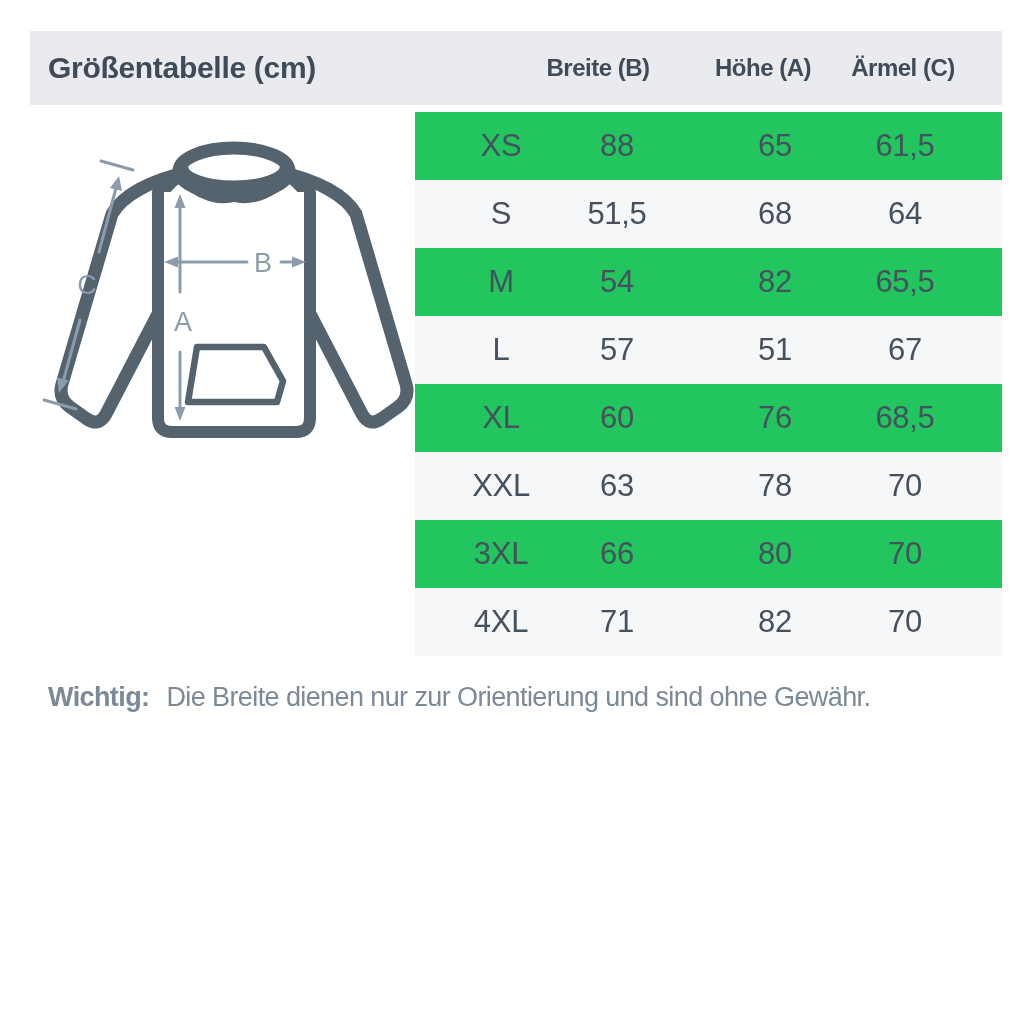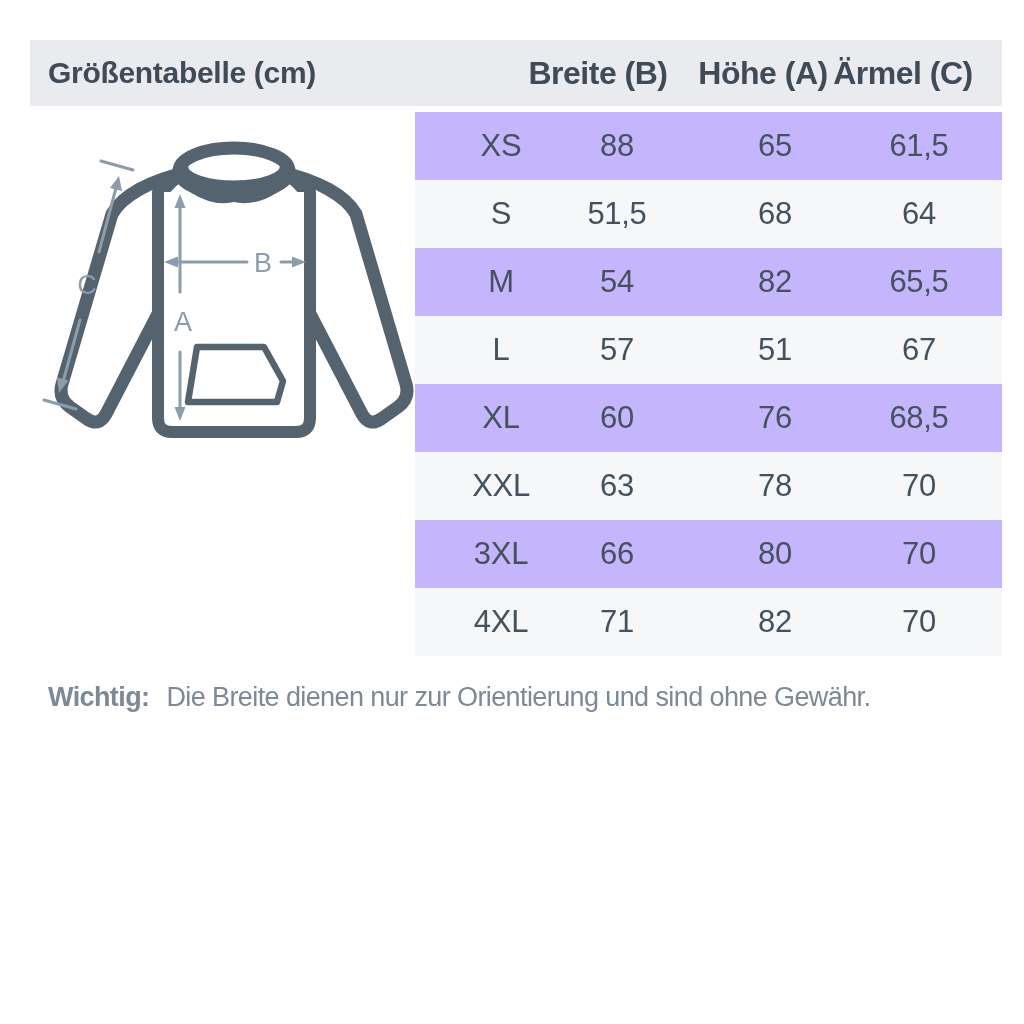--- a/index.html
+++ b/index.html
@@ -6,52 +6,51 @@
   body{
     width:1024px;height:1024px;background:#ffffff;
     font-family:"Liberation Sans","DejaVu Sans",sans-serif;
     position:relative;overflow:hidden;
     -webkit-font-smoothing:antialiased;
   }
   .canvas{position:absolute;inset:0;}
 
   
   .header-bar{
-    position:absolute;left:30px;top:31px;width:972px;height:66px;
+    position:absolute;left:30px;top:31px;width:972px;height:74px;
     background:#e9ebee;
-    margin-top:9px;
   }
   .header-title{
     position:absolute;left:18px;top:50%;transform:translateY(-50%);
     font-size:30px;font-weight:bold;color:#3f4b57;letter-spacing:-0.3px;
     white-space:nowrap;
   }
   .col-head{
     position:absolute;top:50%;transform:translate(-50%,-50%);
-    font-size:32px;font-weight:bold;color:#3f4b57;letter-spacing:-0.5px;
+    font-size:24px;font-weight:bold;color:#3f4b57;letter-spacing:-0.5px;
     white-space:nowrap;
   }
   .col-head.ch-b{left:568px;}
   .col-head.ch-a{left:733px;}
   .col-head.ch-c{left:873px;}
 
   
   .size-table{
     position:absolute;left:415px;top:112px;width:587px;
   }
-  .trow{position:relative;height:68px;background:#c4b5fd;}
+  .trow{position:relative;height:68px;background:#22c55e;}
   .trow.alt{background:#f5f7f9;}
   .cell{
     position:absolute;top:50%;transform:translate(-50%,-50%);
     font-size:31px;color:#45515d;letter-spacing:-0.3px;white-space:nowrap;
   }
   .cell.c0{left:86px;}
   .cell.c1{left:202px;}
   .cell.c2{left:360px;}
-  .cell.c3{left:504px;}
+  .cell.c3{left:490px;}
 
   
   .diagram{position:absolute;left:0;top:130px;width:440px;height:330px;}
   .diagram text{
     font-family:"Liberation Sans","DejaVu Sans",sans-serif;
     font-size:27px;fill:#8c9cac;
   }
 
   
   .footnote{

